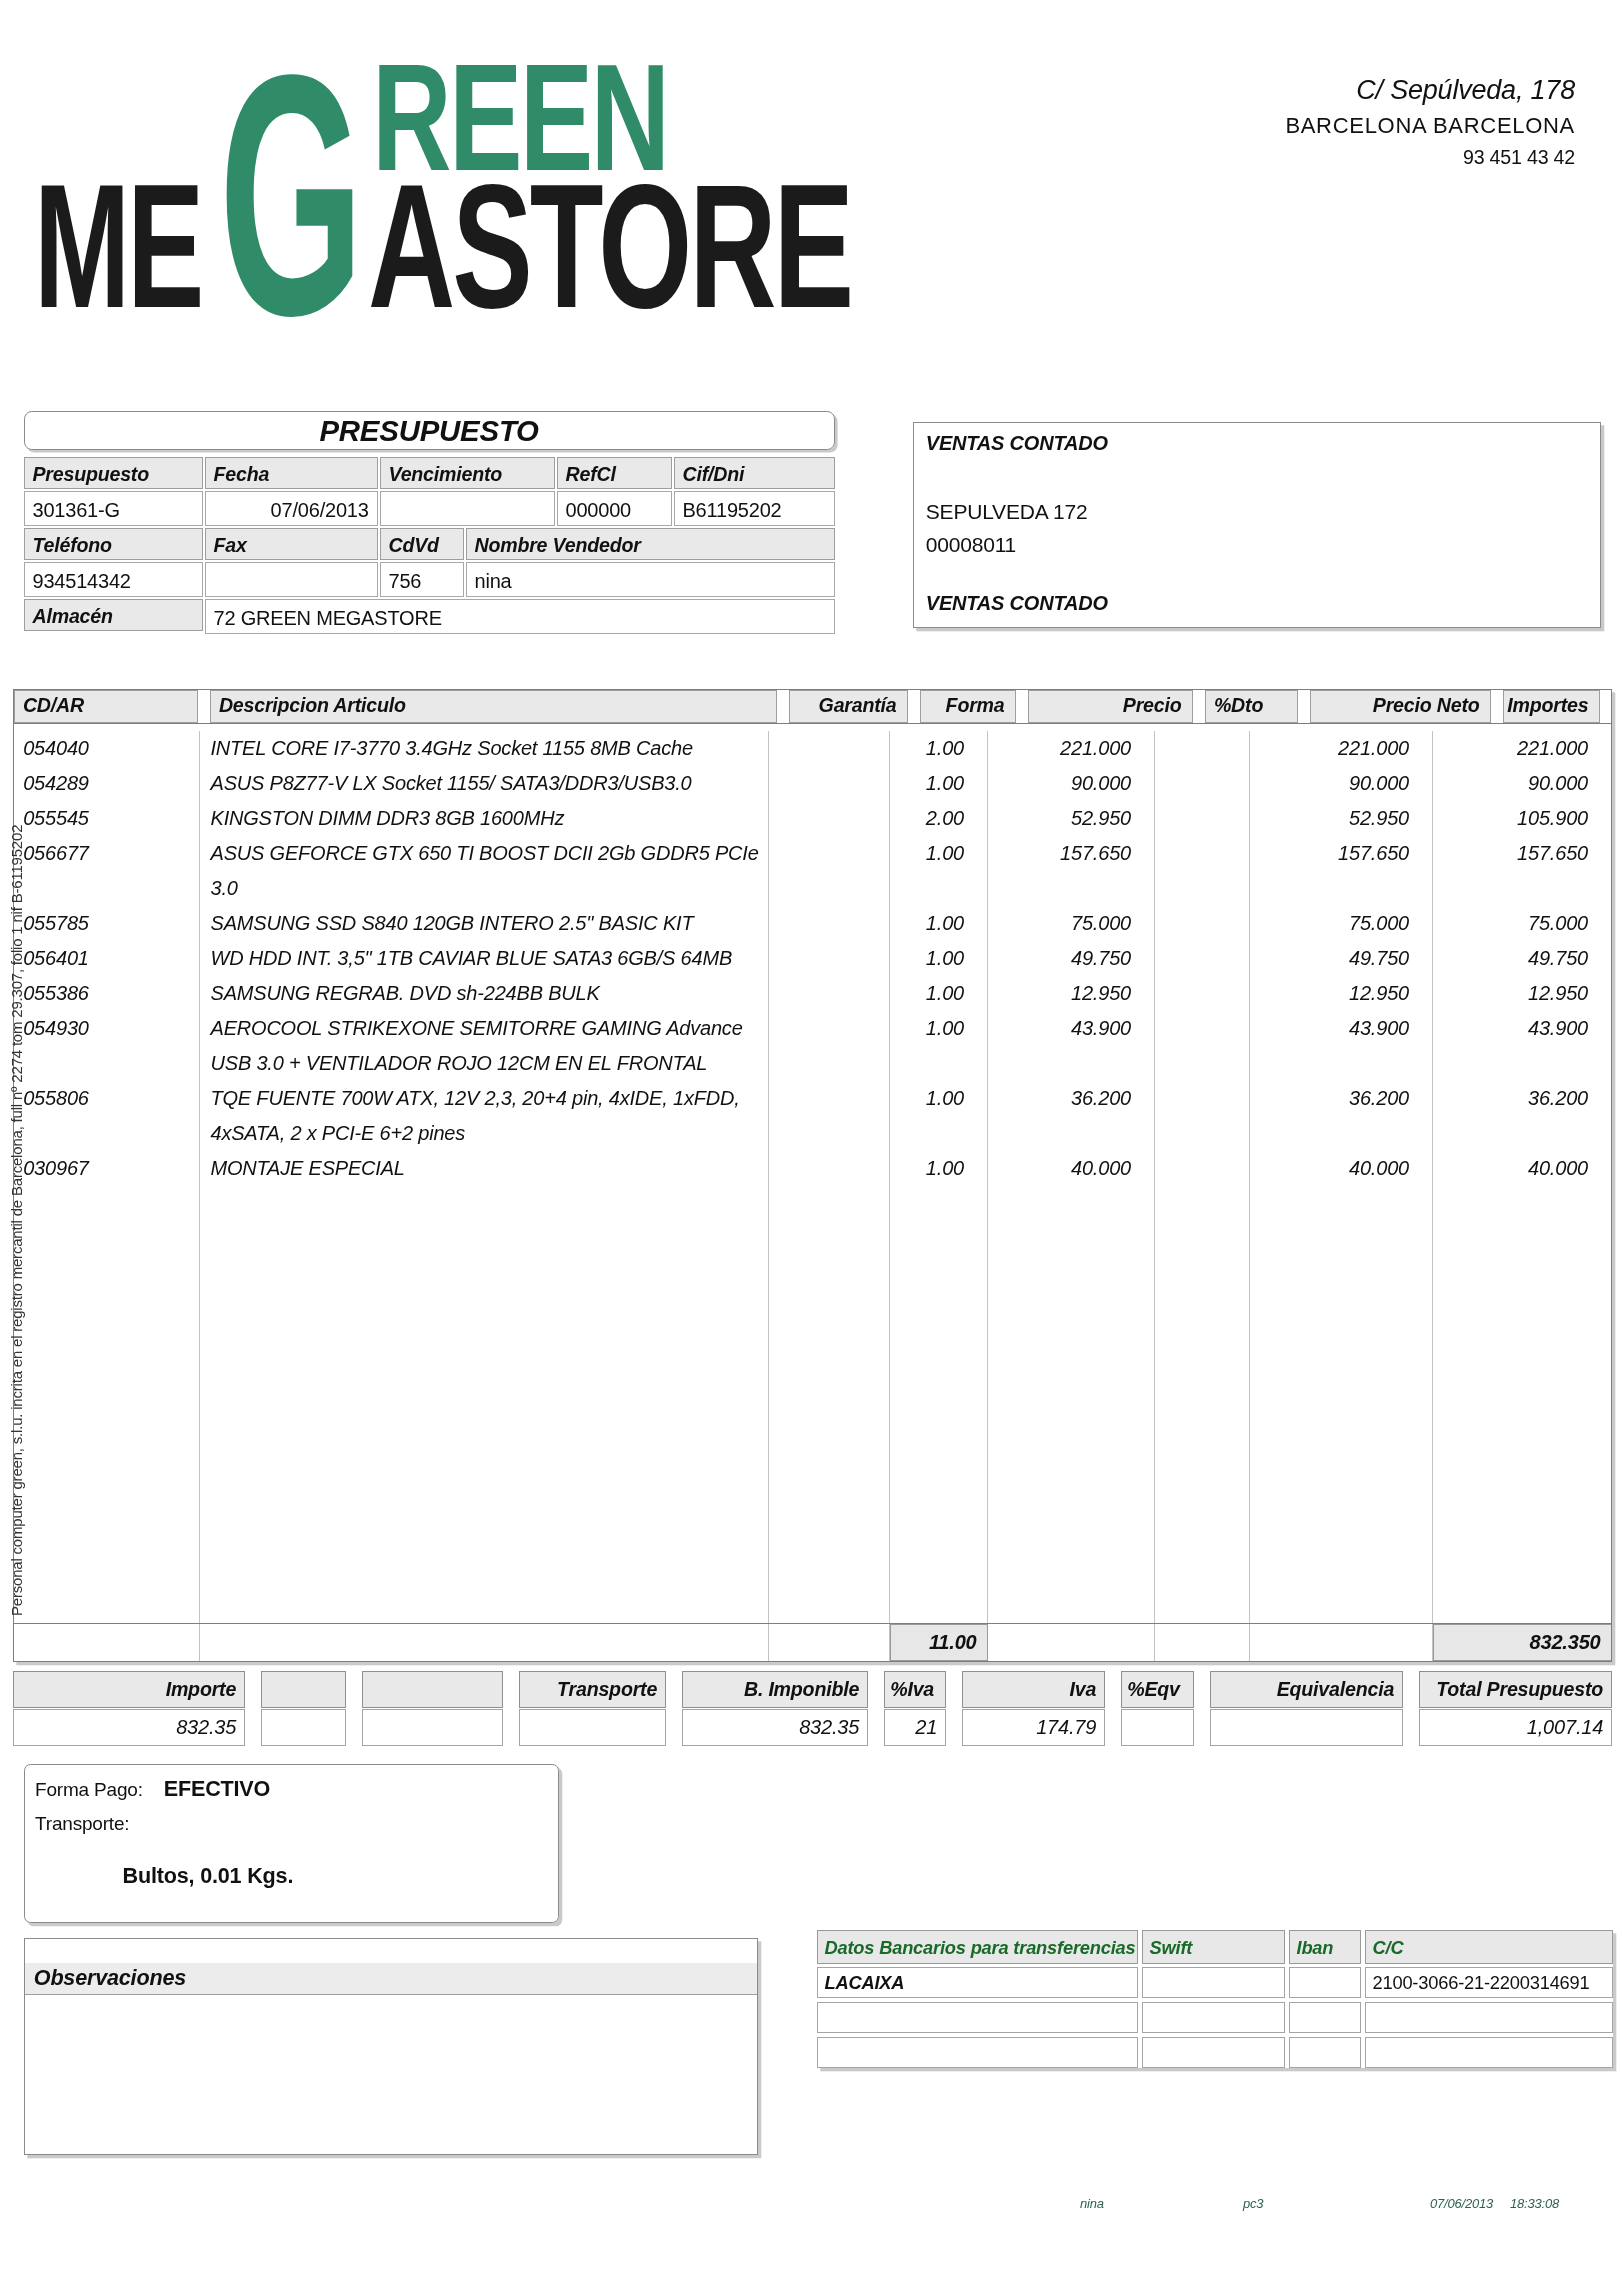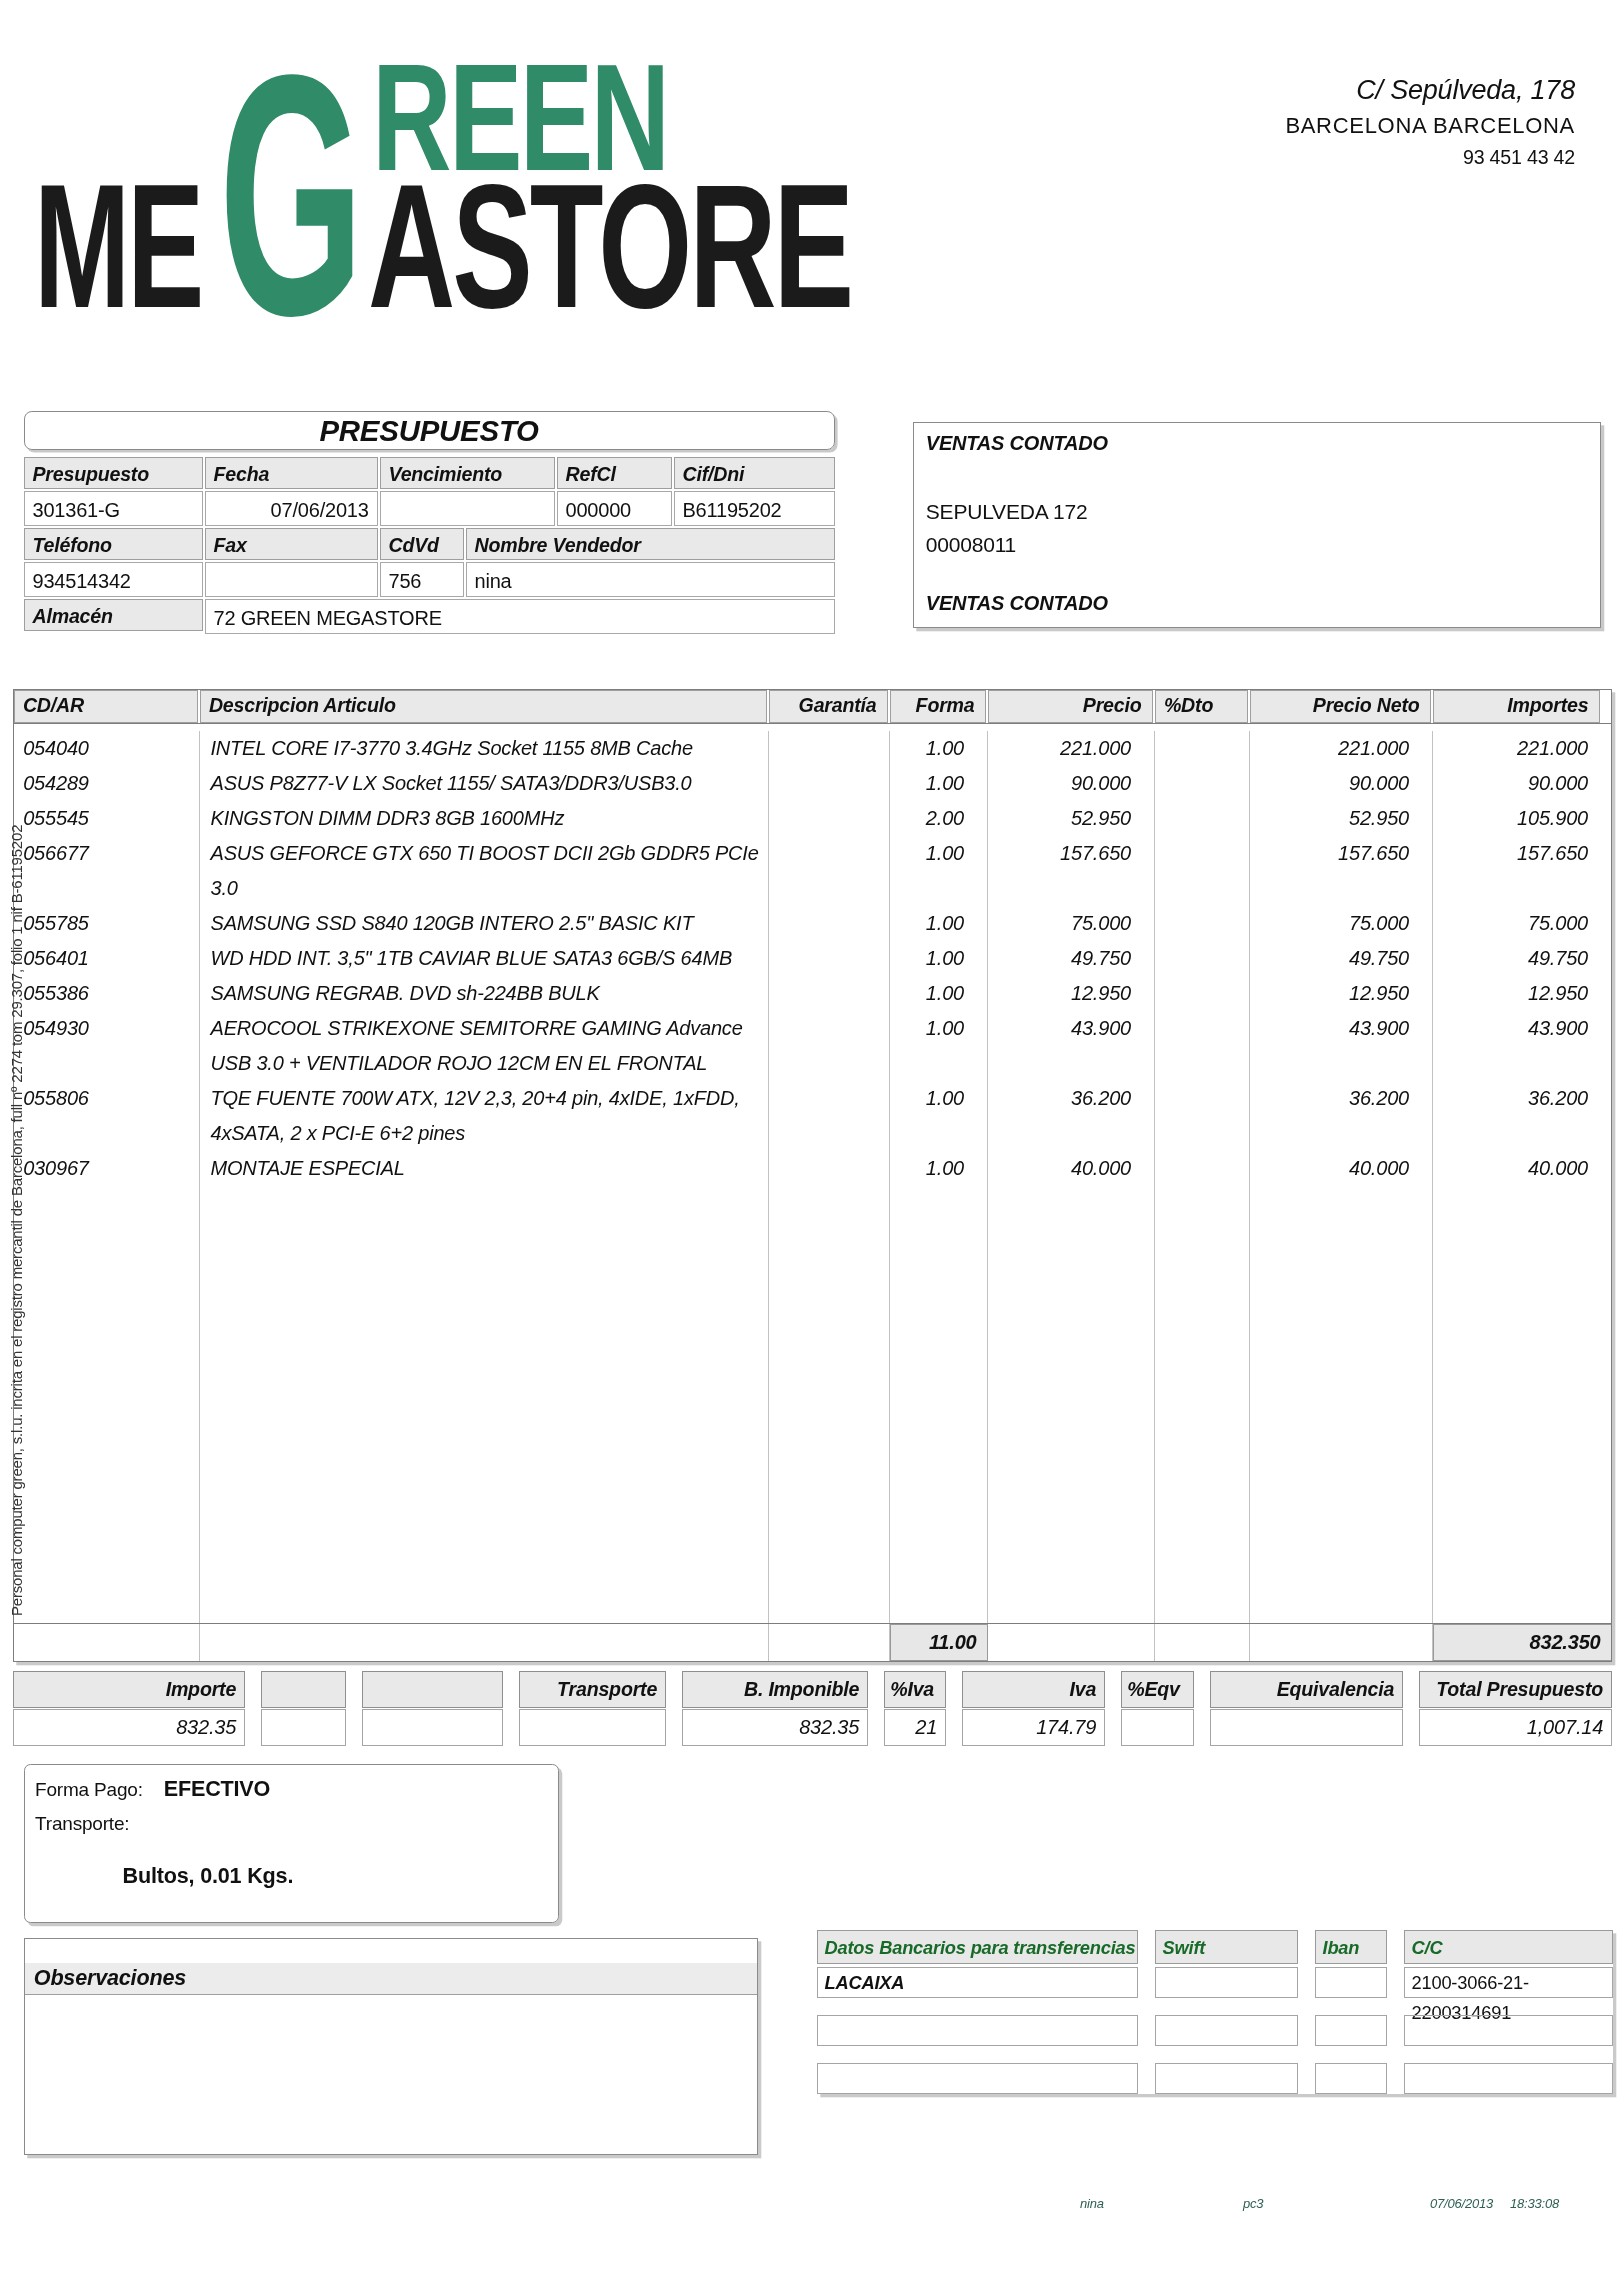--- a/index.html
+++ b/index.html
@@ -38,21 +38,21 @@
   .val.r{text-align:right;}
 
   
   .cust{left:913px;top:422px;width:686px;height:204px;border:1.3px solid #8a8a8a;box-shadow:3.3px 3.3px 0 #c9c9c9;}
   .cust .bi{font-weight:bold;font-style:italic;font-size:20px;}
   .cust .ln{font-size:21px;}
 
   
   .items{left:13px;top:689px;width:1599px;border:1.3px solid #7d7d7d;box-shadow:3.3px 3.3px 0 #cacaca;box-sizing:border-box;}
   .igrid{display:grid;grid-template-columns:186px 569px 121px 98px 167px 95px 183px 1fr;}
-  .items-header{border-bottom:1.3px solid #7d7d7d;height:33px;}
+  .items-header{border-bottom:1.3px solid #7d7d7d;height:33px;gap:10px;}
   .items-header .hc{background:#e9e9e9;border:0.7px solid #9e9e9e;margin-right:2px;font-weight:bold;font-style:italic;
     font-size:19.6px;line-height:29px;padding:0 0 0 7.9px;box-sizing:border-box;}
   .items-header .hc.r{text-align:right;padding:0 10.5px 0 0;}
   .items-header .hc:last-child{margin-right:11px;}
   .items-body{display:flex;flex-direction:column;height:899px;padding-top:6.5px;box-sizing:border-box;}
   .iline{display:grid;grid-template-columns:186px 569px 121px 98px 167px 95px 183px 1fr;line-height:35px;}
   .iline.filler{flex:1;}
   .c{border-right:0.7px solid #c2c2c2;font-style:italic;font-size:20px;white-space:nowrap;overflow:hidden;box-sizing:border-box;}
   .c:last-child{border-right:none;}
   .c.code{padding-left:9.2px;}
@@ -80,21 +80,21 @@
   .payment .pvalue{font-weight:bold;font-size:21.6px;}
   .payment .bultos{font-weight:bold;font-size:21.6px;}
 
   
   .obs{left:23.6px;top:1938px;width:734px;height:217px;border:1.3px solid #8a8a8a;box-shadow:3.3px 3.3px 0 #cacaca;box-sizing:border-box;}
   .obs-h{height:31px;background:#ececec;border-bottom:0.7px solid #9e9e9e;font-weight:bold;font-style:italic;
     font-size:21.6px;line-height:30px;padding-left:9.2px;margin-top:24px;}
 
   
   .bank{left:817px;top:1930px;width:796px;box-shadow:3.3px 3.3px 0 #cacaca;background:#fff;}
-  .bgrid{display:grid;grid-template-columns:321px 143px 72px 1fr;gap:17px;}
+  .bgrid{display:grid;grid-template-columns:321px 143px 72px 1fr;gap:4px;}
   .bh{background:#e8e8e8;border:0.7px solid #9a9a9a;color:#186a28;font-weight:bold;font-style:italic;font-size:18.3px;
     height:34px;line-height:33px;padding-left:6.5px;box-sizing:border-box;}
   .bc{border:0.7px solid #a5a5a5;font-size:18.3px;height:31px;line-height:30px;padding-left:6.5px;box-sizing:border-box;}
   .bc.name{font-weight:bold;font-style:italic;}
 
   
   .footer-item{position:absolute;top:2196px;font-style:italic;font-size:13px;color:#2f6054;}
   .f-user{left:1080px;} .f-term{left:1243px;} .f-date{left:1430px;} .f-time{left:1510px;}
   .side-note{position:absolute;left:7.9px;top:1616px;transform:rotate(-90deg);transform-origin:0 0;
     white-space:nowrap;font-size:15px;color:#333;}

